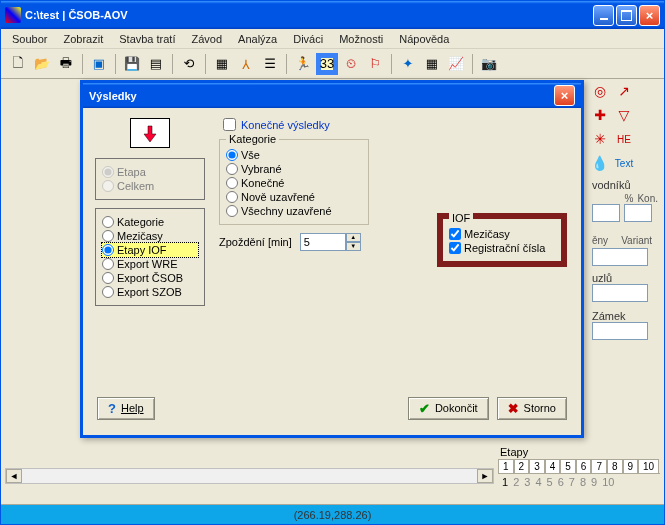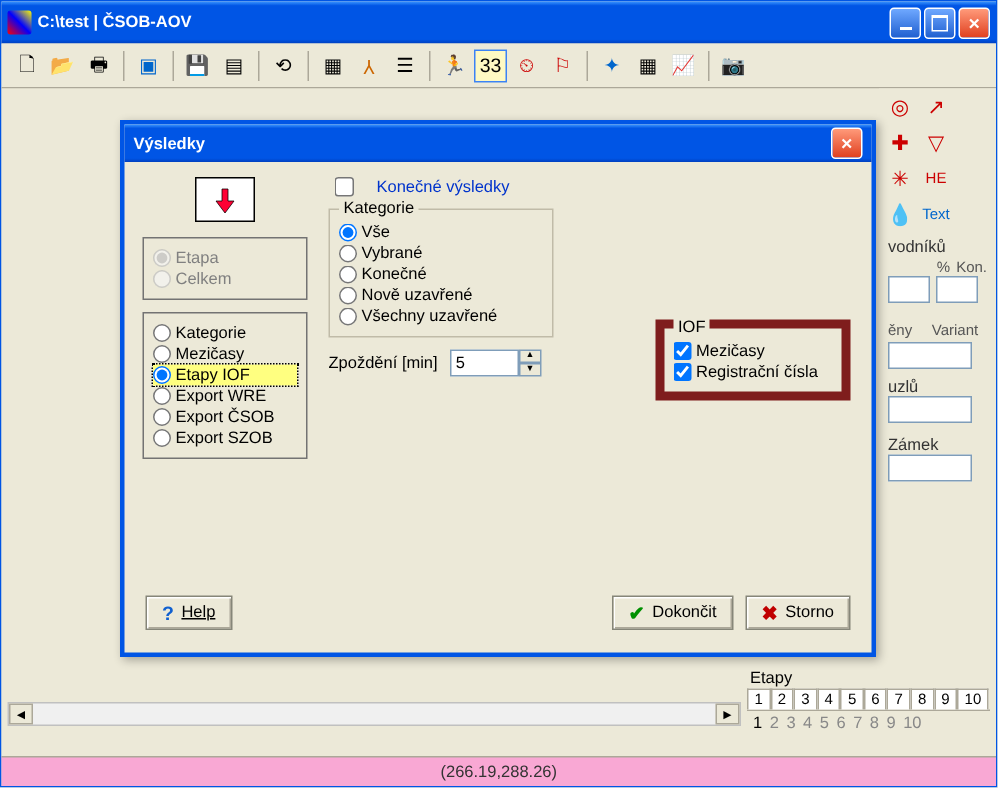--- a/index.html
+++ b/index.html
@@ -38,41 +38,41 @@
 .hscroll { position: absolute; bottom: 20px; left: 4px; right: 170px; height: 16px; background: #f0f0f0; border: 1px solid #c0c0c0; display: flex; align-items: center; }
 .hscroll .arrow { width: 16px; height: 14px; background: #ece9d8; border: 1px solid #aca899; display: flex; align-items: center; justify-content: center; font-size: 9px; }
 
 .etapy { position: absolute; bottom: 14px; right: 4px; width: 162px; }
 .etapy .cap { font-size: 11px; padding: 1px 2px; }
 .etapy .tabs { display: flex; }
 .etapy .tab { border: 1px solid #aca899; border-bottom: none; padding: 1px 4px; font-size: 10px; background: #fff; cursor: default; }
 .etapy .nums { display: flex; gap: 5px; padding: 2px 4px; color: #888; font-size: 10px; border-top: 1px solid #aca899; }
 .etapy .nums span:first-child { color: #000; }
 
-.statusbar { height: 20px; background: #f9a8d4; border-top: 1px solid #aca899; display: flex; align-items: center; padding: 0 6px; font-size: 11px; color: #333; justify-content: center; }
+.statusbar { height: 20px; background: #0ea5e9; border-top: 1px solid #aca899; display: flex; align-items: center; padding: 0 6px; font-size: 11px; color: #333; justify-content: center; }
 
 
 .dialog { position: absolute; top: 80px; left: 80px; width: 504px; height: 358px; border: 3px solid #0055e5; background: #ece9d8; display: flex; flex-direction: column; box-shadow: 2px 2px 6px rgba(0,0,0,0.3); }
 .dlg-title { height: 25px; background: linear-gradient(to bottom, #3a95ff 0%, #0055e5 10%, #0055e5 90%, #003fbf 100%); display: flex; align-items: center; padding: 0 6px; color: #fff; font-weight: bold; font-size: 13px; }
 .dlg-title .t { flex: 1; }
 .dlg-body { flex: 1; padding: 10px 12px 0 12px; display: flex; gap: 14px; position: relative; }
 
 .left-col { width: 110px; }
 .dlg-icon { width: 40px; height: 30px; background: #fff; border: 1px solid #000; margin: 0 auto 10px auto; display: flex; align-items: center; justify-content: center; }
 .dlg-icon svg { width: 24px; height: 22px; }
 
 .group { border: 1px solid #737373; padding: 6px 6px 6px 6px; margin-bottom: 8px; position: relative; }
 .group.disabled { color: #808080; }
 .radio-row, .check-row { display: flex; align-items: flex-end; gap: 0; padding: 1px 0; cursor: default; }
 .radio-row input, .check-row input { margin: 0 3px 0 0; width: 12px; height: 12px; }
 .radio-row.sel { background: #ffff80; outline: 1px dotted #000; }
 .group-label { position: absolute; top: -7px; left: 6px; background: #ece9d8; padding: 0 3px; font-size: 11px; }
 
 .mid-col { flex: 1; }
-.konecne { display: flex; align-items: center; gap: 15px; color: #0033cc; margin-bottom: 8px; margin-left: 4px; }
+.konecne { display: flex; align-items: center; gap: 5px; color: #0033cc; margin-bottom: 8px; margin-left: 4px; }
 .konecne input { width: 13px; height: 13px; margin: 0; }
 
 .kat-group { border: 1px solid #c0bba8; padding: 8px 6px 6px 6px; position: relative; width: 150px; }
 .zpo-row { display: flex; align-items: center; gap: 8px; margin-top: 8px; }
 .spin { display: flex; align-items: center; }
 .spin input { width: 46px; height: 18px; border: 1px solid #7f9db9; padding: 1px 3px; background: #fff; text-align: left; }
 .spin .arrows { display: flex; flex-direction: column; }
 .spin .arrows div { width: 15px; height: 9px; border: 1px solid #7f9db9; background: #ece9d8; font-size: 6px; line-height: 6px; text-align: center; cursor: default; }
 
 .iof-group { border: 6px solid #7f1d1d; padding: 8px 6px 6px 6px; position: relative; width: 130px; position: absolute; top: 105px; right: 14px; }
@@ -94,39 +94,49 @@
   <div class="titlebar">
     <div class="app-icon"></div>
     <div class="title">C:\test | ČSOB-AOV</div>
     <div class="win-btns">
       <div class="win-btn min"></div>
       <div class="win-btn max"></div>
       <div class="win-btn close">×</div>
     </div>
   </div>
 
+  <div class="menubar">
+    <span>Soubor</span>
+    <span>Zobrazit</span>
+    <span>Stavba tratí</span>
+    <span>Závod</span>
+    <span>Analýza</span>
+    <span>Diváci</span>
+    <span>Možnosti</span>
+    <span>Nápověda</span>
+  </div>
 
   <div class="toolbar">
     <div class="tb-btn">🗋</div>
     <div class="tb-btn">📂</div>
     <div class="tb-btn">🖶</div>
     <div class="tb-sep"></div>
     <div class="tb-btn" style="color:#06c">▣</div>
     <div class="tb-sep"></div>
     <div class="tb-btn" style="color:#06c">💾</div>
     <div class="tb-btn">▤</div>
     <div class="tb-sep"></div>
     <div class="tb-btn">⟲</div>
     <div class="tb-sep"></div>
     <div class="tb-btn">▦</div>
     <div class="tb-btn" style="color:#c60">⅄</div>
     <div class="tb-btn">☰</div>
     <div class="tb-sep"></div>
     <div class="tb-btn">🏃</div>
-    <div class="tb-btn" style="background:#fef9c3;border:1px solid #3b82f6">33</div>
+    <div class="tb-btn" style="background:#fef9c3;border:5px solid #3b82f6">33</div>
     <div class="tb-btn" style="color:#c00">⏲</div>
     <div class="tb-btn" style="color:#c00">⚐</div>
     <div class="tb-sep"></div>
     <div class="tb-btn" style="color:#06c">✦</div>
     <div class="tb-btn">▦</div>
     <div class="tb-btn" style="color:#06c">📈</div>
     <div class="tb-sep"></div>
     <div class="tb-btn" style="color:#06c">📷</div>
   </div>
 

